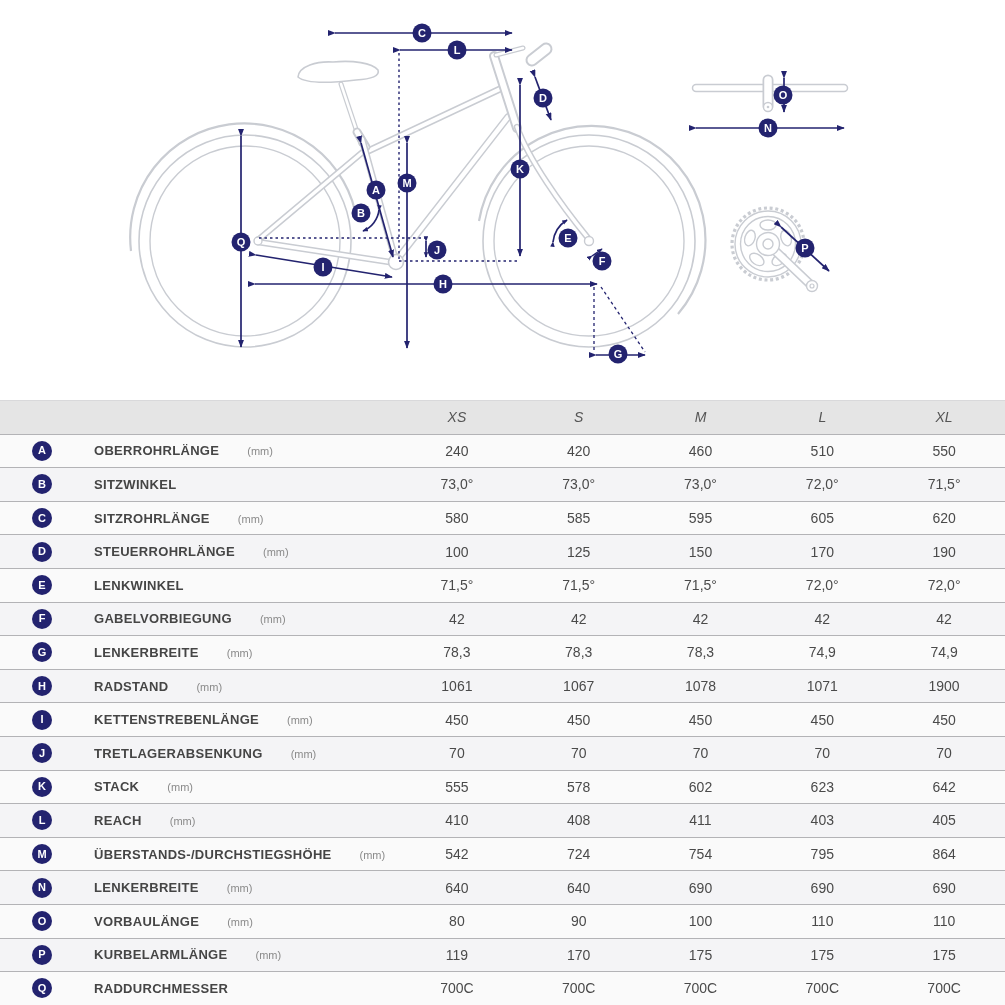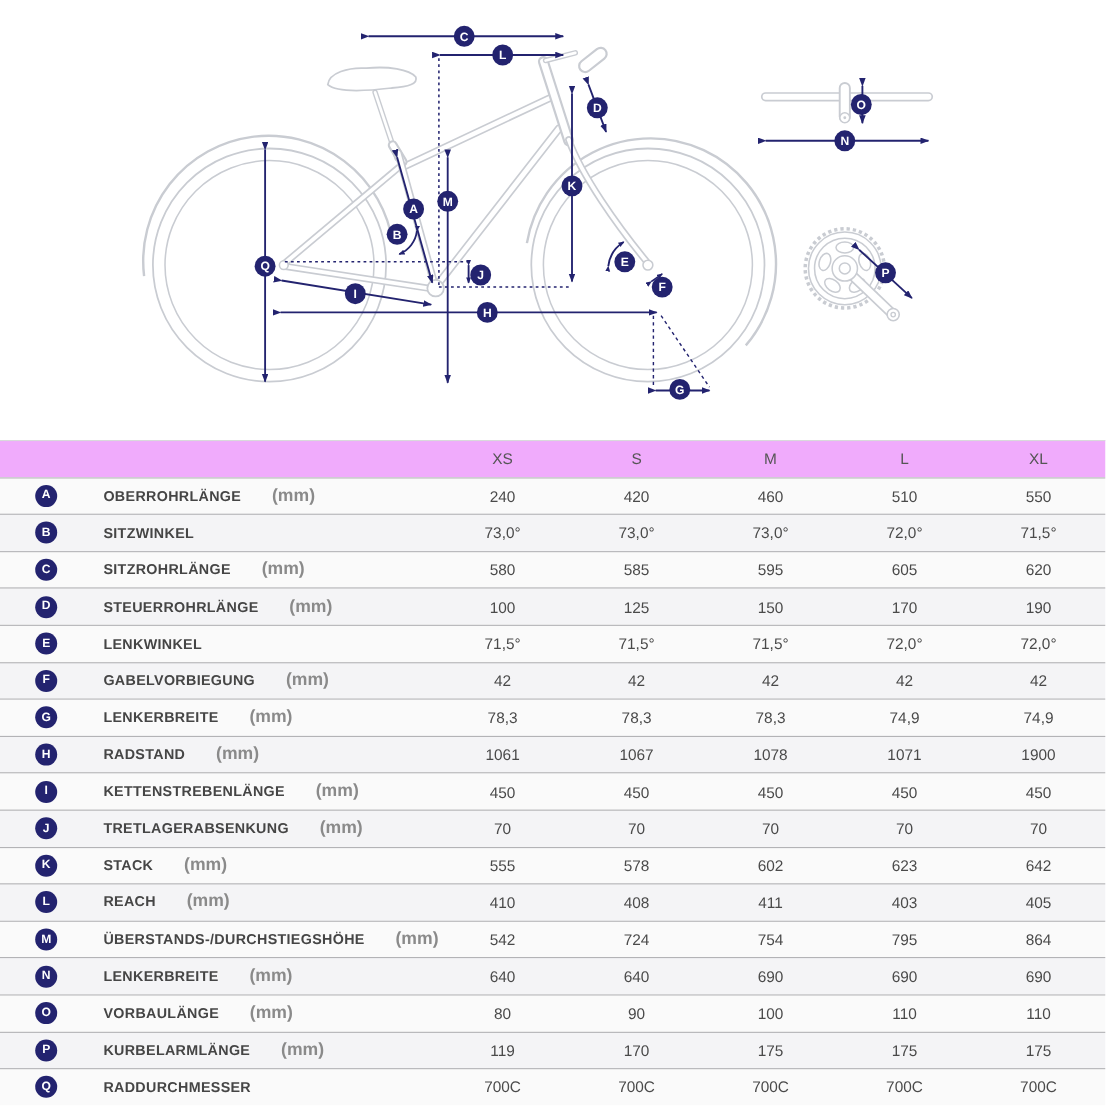--- a/index.html
+++ b/index.html
@@ -21,37 +21,38 @@
   .geo-table { width: 1005px; }
   .trow {
     display: grid;
     grid-template-columns: 396px repeat(5, 1fr);
     align-items: center;
     height: 33.6px;
     border-top: 1px solid #b3b3b6;
     background: #fafafa;
   }
   .trow.thead {
-    background: #f0abfc;
+    background: #e5e5e5;
     border-top: 1px solid #d9d9db;
+    font-style: italic;
   }
   .trow.alt { background: #f4f4f6; }
   .label-cell { display: flex; align-items: center; padding-left: 32px; height: 100%; }
   .badge {
     width: 20px; height: 20px; border-radius: 50%;
     background: #23236f; color: #fff;
     font-size: 11px; font-weight: bold;
     display: flex; align-items: center; justify-content: center;
     flex: 0 0 20px; line-height: 1;
   }
   .row-label {
     margin-left: 42px; font-size: 13px; font-weight: bold;
     color: #454545; letter-spacing: 0.3px; white-space: nowrap;
   }
-  .row-unit { font-size: 16px; font-weight: bold; color: #8a8a8a; margin-left: 5px; letter-spacing: 0; padding-left: 23px; }
+  .row-unit { font-size: 11px; font-weight: normal; color: #8a8a8a; margin-left: 5px; letter-spacing: 0; padding-left: 23px; }
   .val { text-align: center; font-size: 14px; color: #4a4a4a; }
   .size-h { text-align: center; font-size: 14px; color: #555; }
 </style>
 </head>
 <body>
 
 <div class="diagram-wrap">
 <svg class="diagram" viewBox="0 0 1005 400" xmlns="http://www.w3.org/2000/svg">
   <defs>
     <marker id="ar" markerWidth="9" markerHeight="7" refX="7.2" refY="3" orient="auto" markerUnits="userSpaceOnUse">

